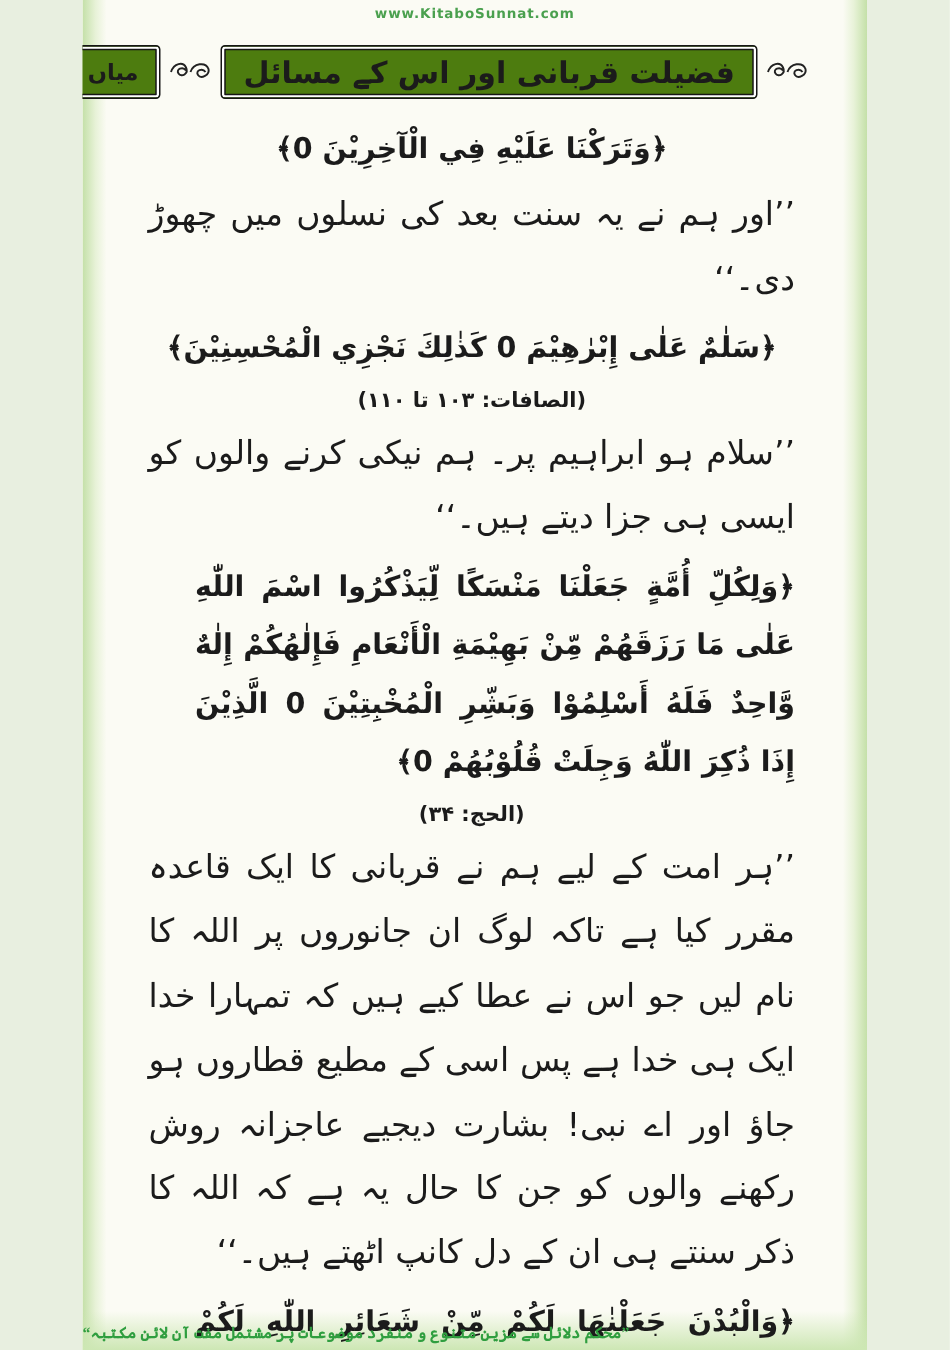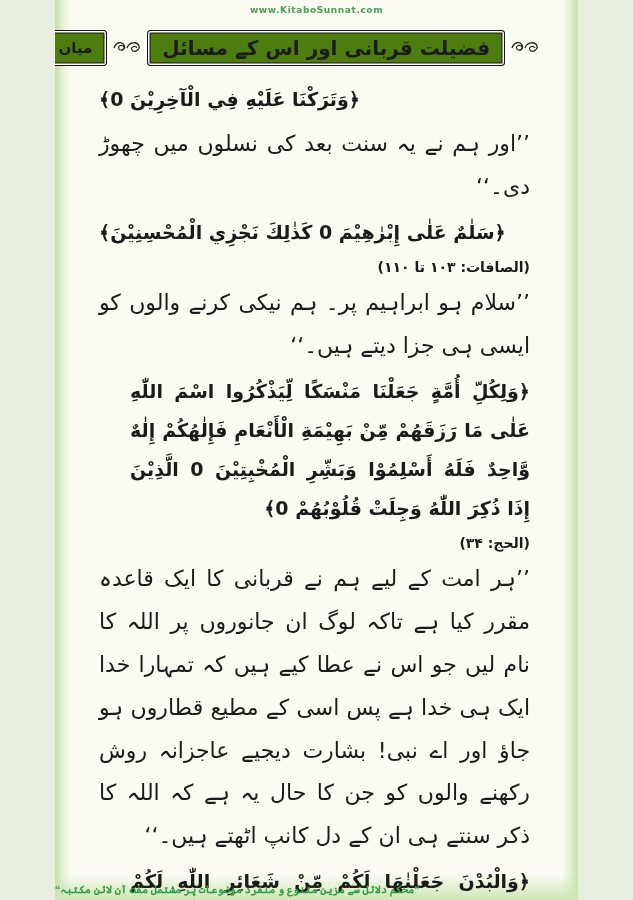--- a/index.html
+++ b/index.html
@@ -42,24 +42,24 @@
   }
   .h-panel.title{flex:2.3;font-size:20px;}
   .h-panel.author{flex:1;font-size:15px;}
 
   .content{
     position:absolute;top:80px;right:48px;left:44px;
     direction:rtl;
   }
   .blk{margin:0 0 4px 0;}
   .arabic{font-weight:700;font-size:19px;line-height:2.05;letter-spacing:.2px;}
-  .center{text-align:left;}
+  .center{text-align:center;}
   .just{text-align:justify;margin-left:31px;}
   .urdu{font-size:22px;line-height:1.95;text-align:justify;}
-  .ref{font-weight:700;font-size:14px;line-height:1.6;text-align:right;}
+  .ref{font-weight:700;font-size:14px;line-height:1.6;text-align:center;}
   .ref-inline{font-size:14px;font-weight:700;}
 
   .footer-note{
     position:absolute;bottom:5px;left:0;width:100%;
     text-align:left;direction:rtl;
     font-size:10.5px;font-weight:bold;color:#2f9e3f;font-family:Liberation Serif, serif;
   }
 </style>
 </head>
 <body>

